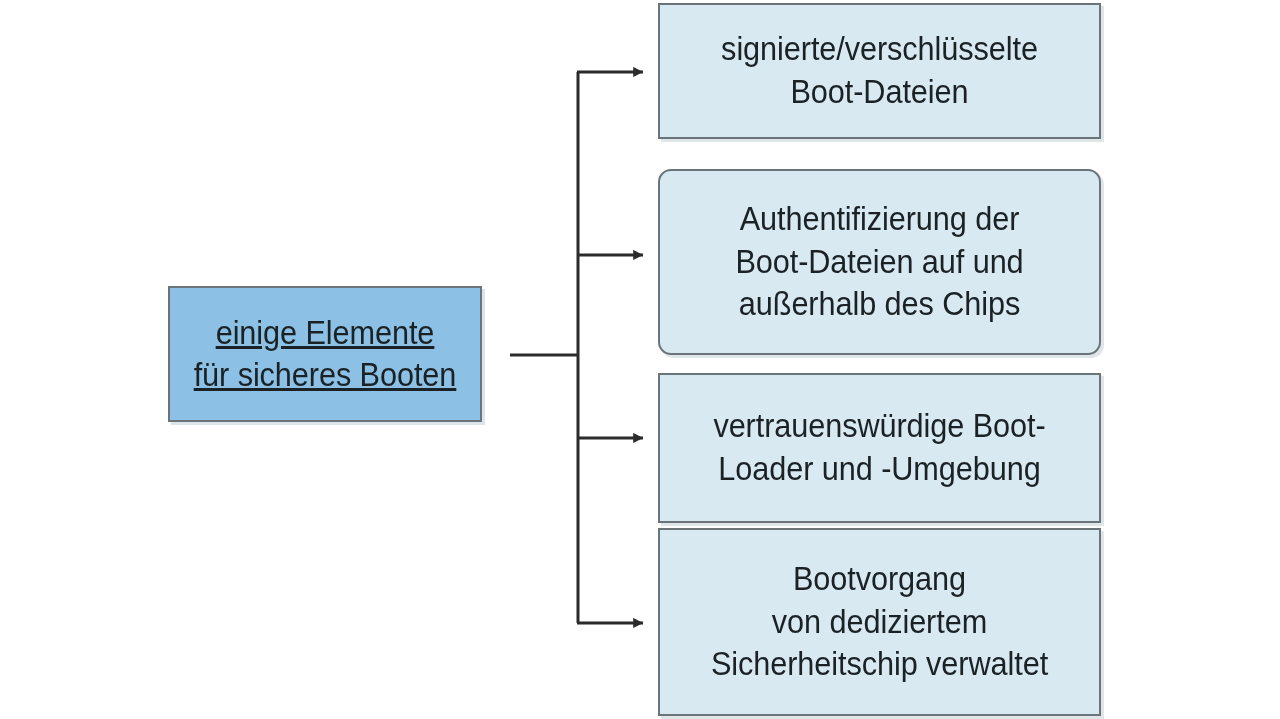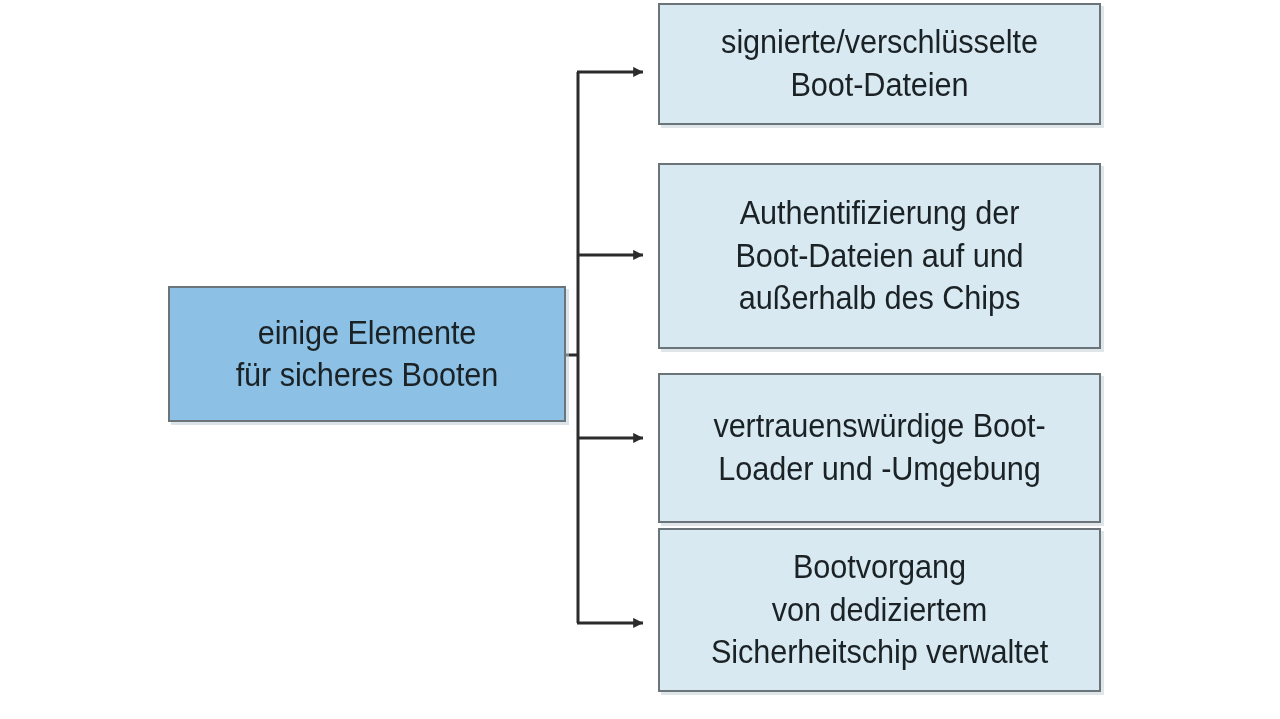--- a/index.html
+++ b/index.html
@@ -40,43 +40,44 @@
     white-space: pre-line;
     font-family: "Liberation Sans Narrow", "Liberation Sans", "DejaVu Sans", sans-serif;
     font-weight: 400;
     letter-spacing: -0.1px;
     transform: scaleX(0.93);
     transform-origin: center center;
   }
   #source-node {
     left: 168px;
     top: 286px;
-    width: 398px;
+    width: 314px;
     height: 136px;
     background: #8cc0e4;
     box-shadow: 3px 3px 0 0 rgba(190, 205, 213, 0.55);
+    text-decoration: underline;
   }
   #source-node .node-label {
     font-size: 33px;
     line-height: 1.28;
   }
   .target-node {
     left: 658px;
     width: 443px;
     background: #d9e9f1;
     box-shadow: 3px 3px 0 0 rgba(190, 205, 213, 0.5);
   }
   .target-node .node-label {
     font-size: 33px;
     line-height: 1.3;
   }
-  #target-node-0 { top: 3px;   height: 122px; justify-content: center; }
-  #target-node-1 { top: 163px; height: 186px; }
+  #target-node-0 { top: 3px;   height: 136px; justify-content: center; }
+  #target-node-1 { top: 169px; height: 186px; border-radius: 13px; }
   #target-node-2 { top: 373px; height: 150px; }
-  #target-node-3 { top: 528px; height: 164px; }
+  #target-node-3 { top: 528px; height: 188px; }
 </style>
 </head>
 <body>
 
 <div id="diagram-canvas">
 
   <svg id="connector-layer" viewBox="0 0 1280 719" width="1280" height="719" xmlns="http://www.w3.org/2000/svg">
     <defs>
       <marker id="arrow-right" markerWidth="11" markerHeight="11" refX="10.4" refY="5.5" orient="auto" markerUnits="userSpaceOnUse">
         <path d="M 0.6 0.4 L 10.6 5.5 L 0.6 10.6 Z" fill="#2b2b2b"></path>

